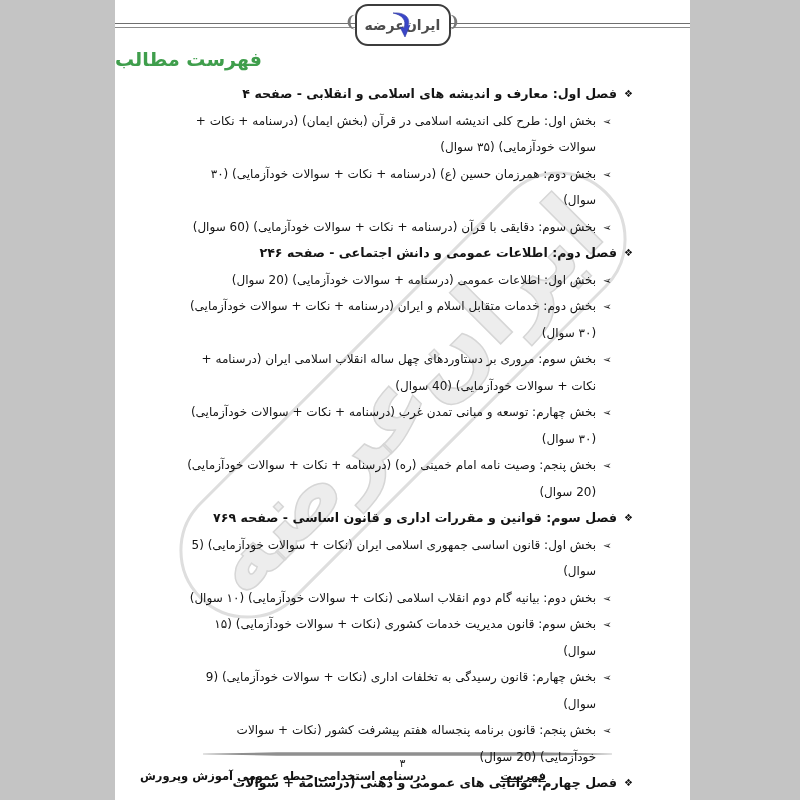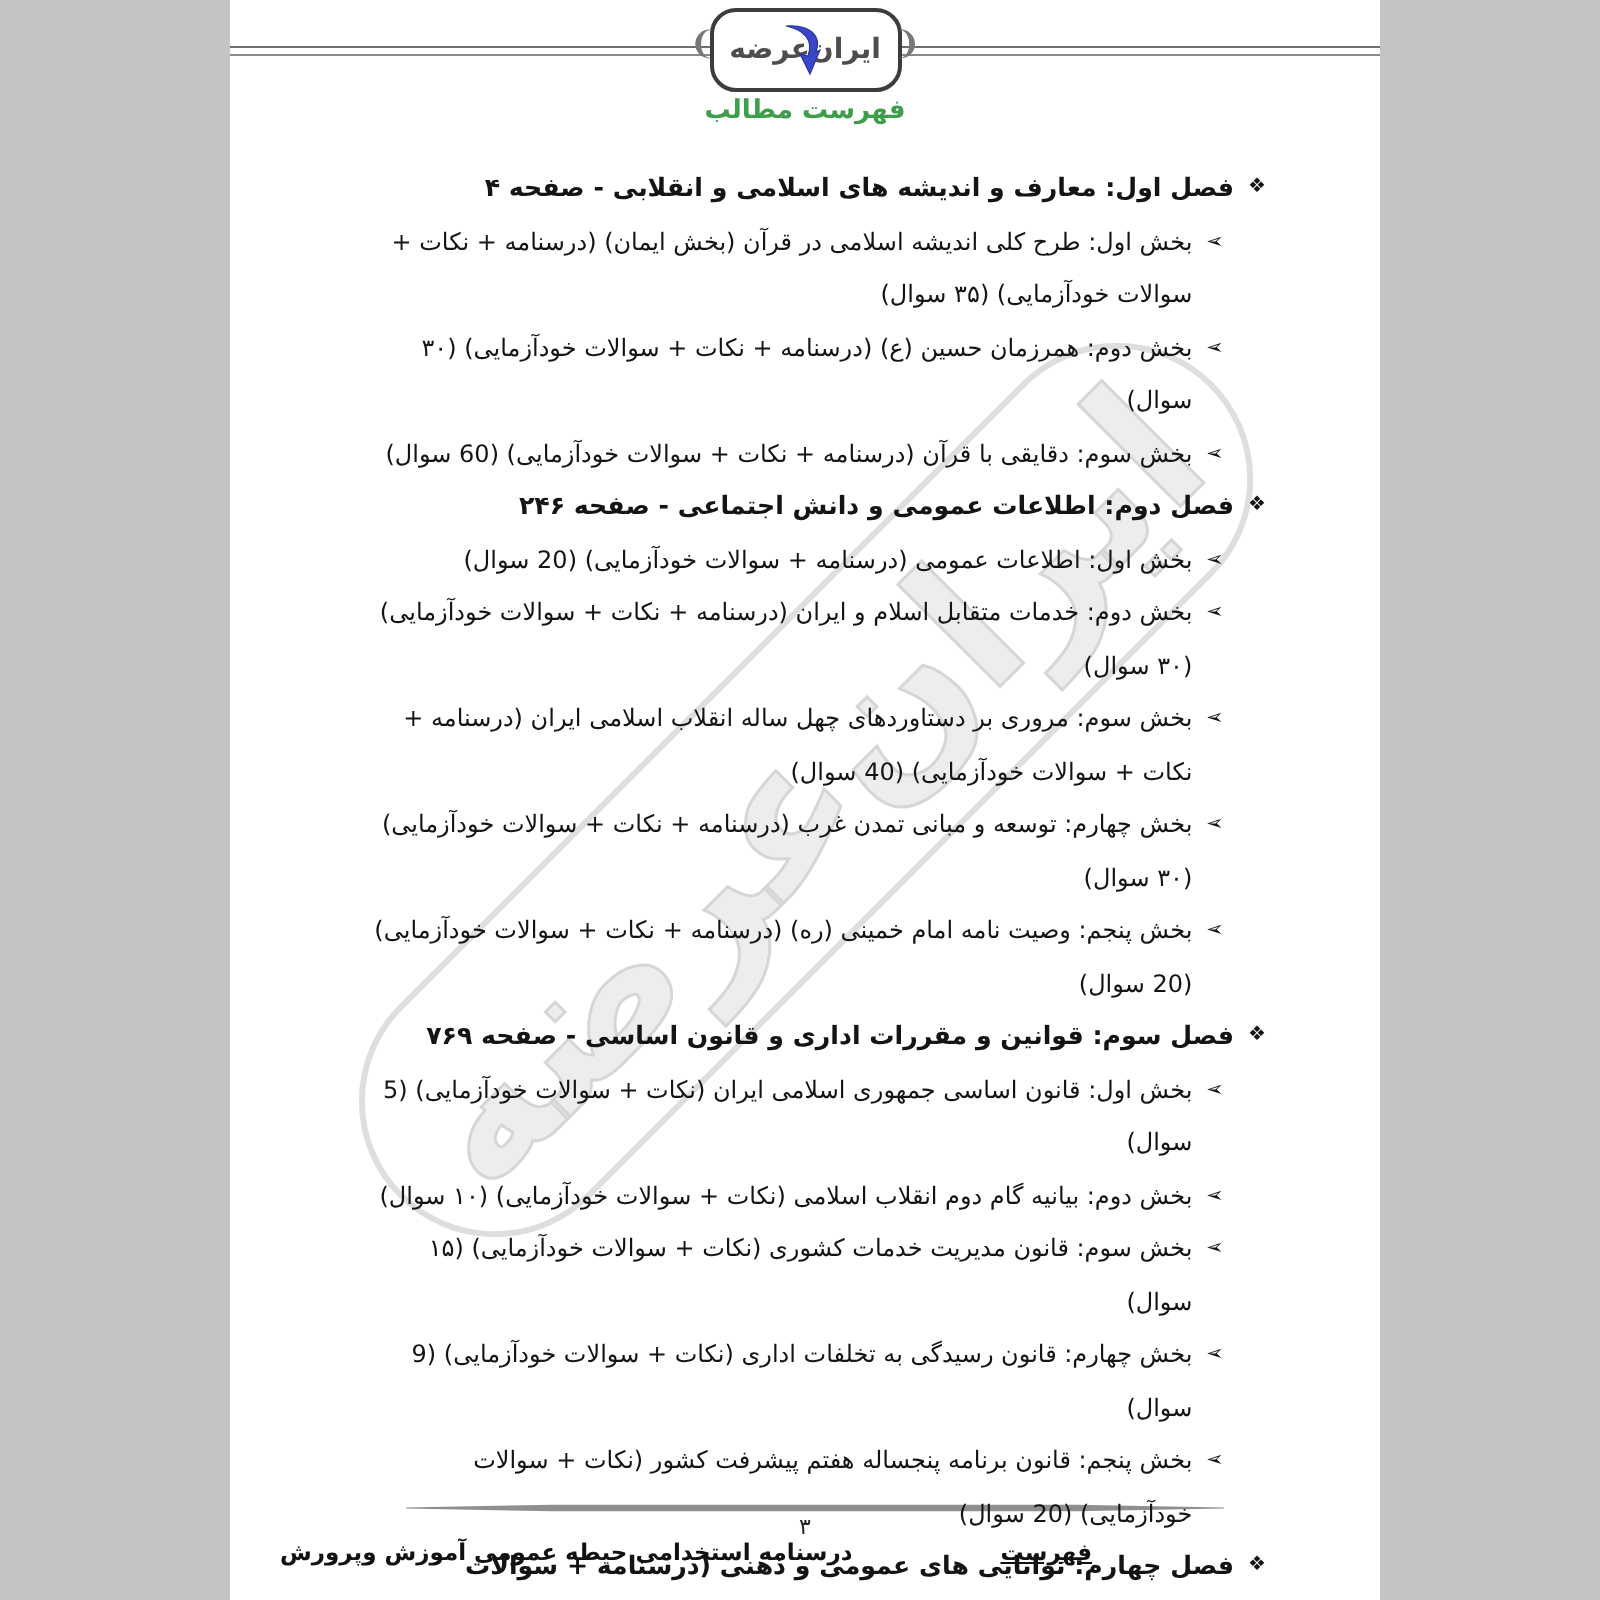--- a/index.html
+++ b/index.html
@@ -27,22 +27,22 @@
   .logo-pill::before{content:"❨";position:absolute;right:-12px;top:6px;color:#777;font-size:16px;}
   .logo-pill::after{content:"❩";position:absolute;left:-12px;top:6px;color:#777;font-size:16px;}
   .logo-text{
     font-weight:bold;font-size:14px;color:#4d4d4d;letter-spacing:-0.5px;
     position:relative;z-index:1;white-space:nowrap;
   }
   .logo-arrow{
     position:absolute;z-index:3;left:34px;top:4px;width:26px;height:30px;
   }
   .page-title{
-    position:absolute;top:48px;left:0;right:0;text-align:center;
-    font-size:13px;font-weight:bold;
+    position:absolute;top:48px;left:0;right:0;text-align:left;
+    font-size:19px;font-weight:bold;
   }
   
   .toc{
     position:absolute;top:81px;right:57px;left:68px;
     direction:rtl;text-align:right;color:#141414;
   }
   .toc-row{display:flex;align-items:flex-start;line-height:26.5px;}
   .toc-row .bullet{flex:0 0 auto;margin-left:7px;}
   .toc-row .txt{flex:1 1 auto;}
   .toc-row.chapter{font-weight:bold;font-size:12.6px;}

